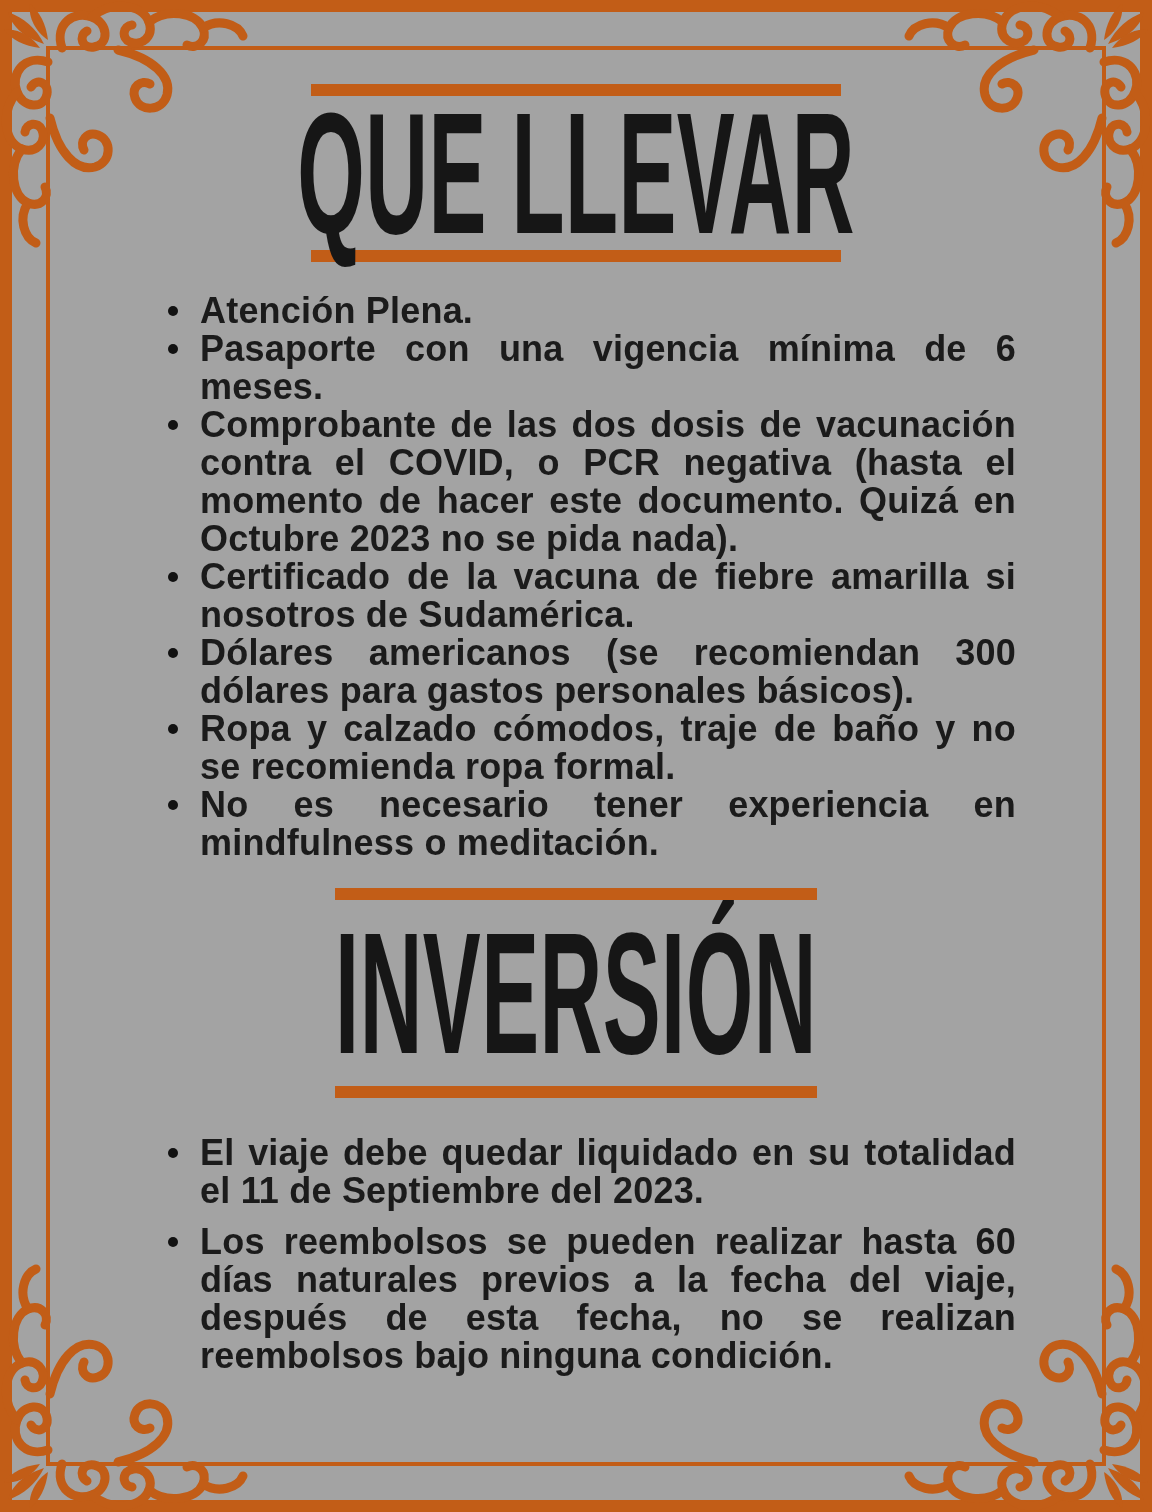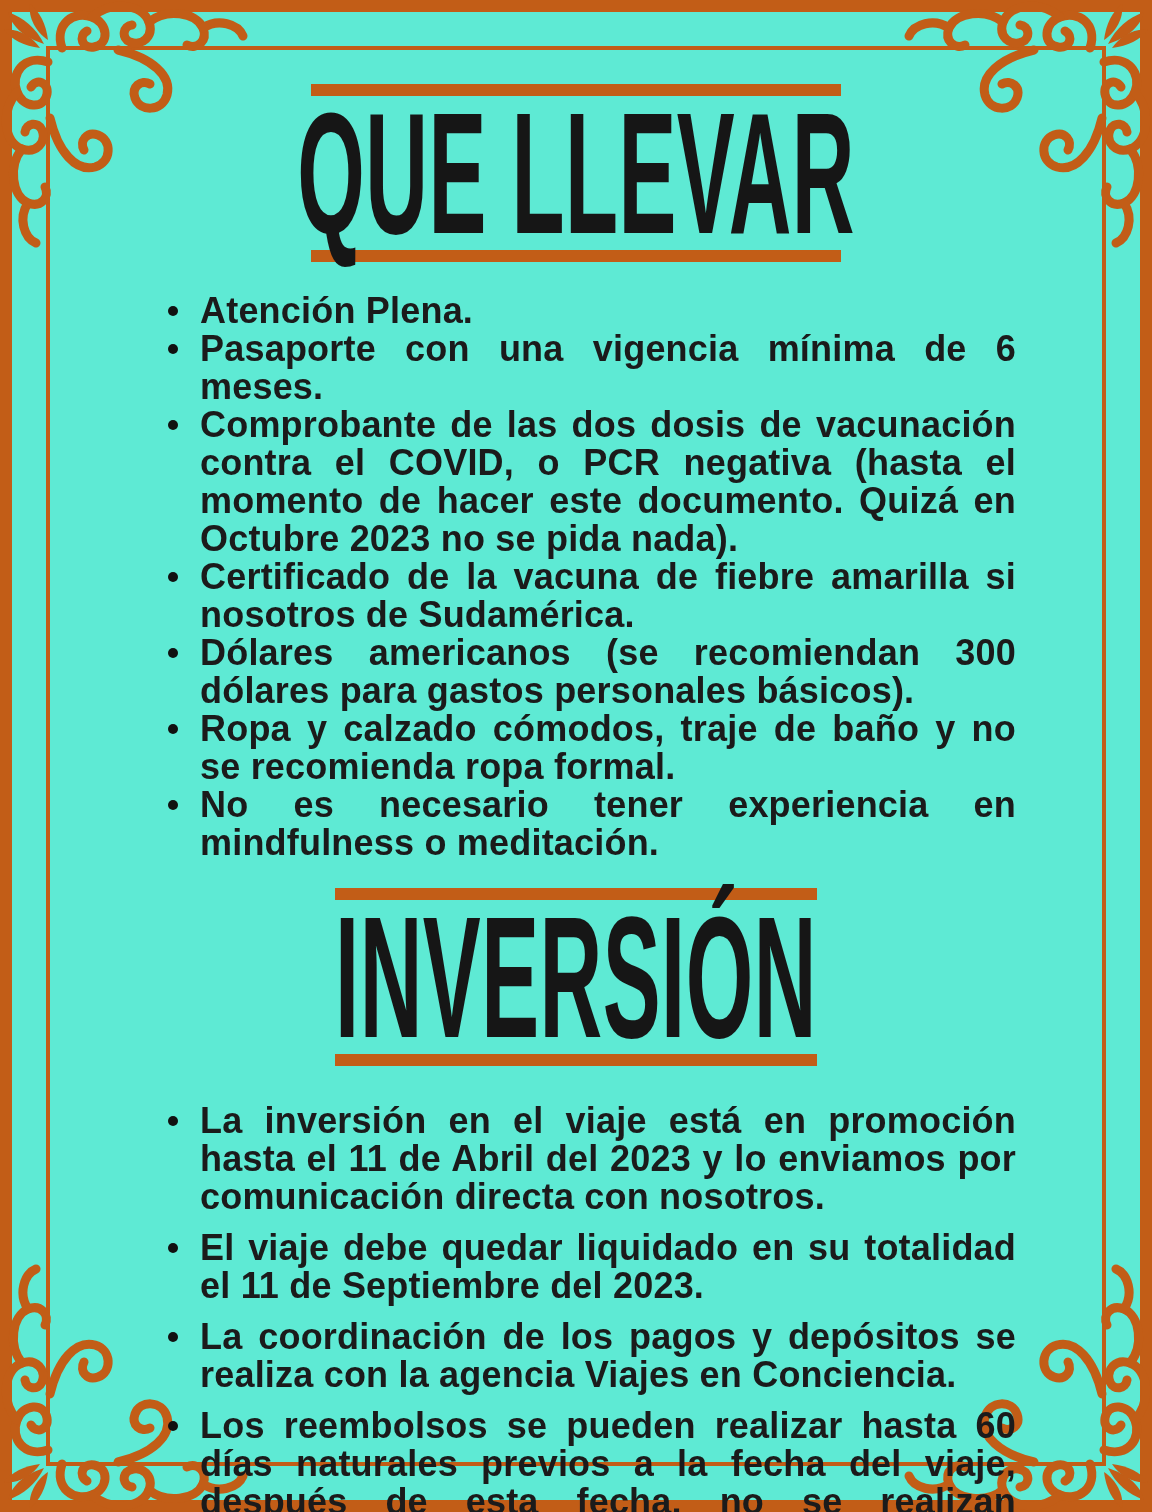--- a/index.html
+++ b/index.html
@@ -3,21 +3,21 @@
 <meta charset="utf-8">
 <style>
   :root{
     --accent:#c25d17;
     --ink:#161616;
   }
   html,body{margin:0;padding:0;background:#ffffff;}
   .page{
     position:relative;
     width:1152px;height:1512px;
-    background:#5eead4;
+    background:#a3a3a3;
     overflow:hidden;
     font-family:"Liberation Sans",sans-serif;
   }
   
   .frame-outer{
     position:absolute;inset:0;
     border:12px solid var(--accent);
     box-sizing:border-box;
     pointer-events:none;
   }
@@ -81,21 +81,21 @@
     letter-spacing:0.2px;
   }
   .list li::before{
     content:"";
     position:absolute;
     left:32px;top:14px;
     width:10px;height:10px;
     border-radius:50%;
     background:#111;
   }
-  .header-2{margin-top:26px;}
+  .header-2{margin-top:26px;gap:16px;}
   .list-2{margin-top:36px;}
   .list-2 li{margin-bottom:13px;}
   .list-2 li:last-child{margin-bottom:0;}
 </style>
 </head>
 <body>
 
 <div class="page">
 
   <div class="frame-outer"></div>
@@ -165,20 +165,18 @@
 
     <header class="section-header header-2">
       <div class="rule rule-w2 rule-top"></div>
       <h1 class="title">
           <span class="title-inner">INVERSIÓN</span>
         </h1>
       <div class="rule rule-w2 rule-bottom"></div>
     </header>
 
     <ul class="list list-2">
-      <li>La inversión en el viaje está en promoción hasta el 11 de Abril del 2023 y lo enviamos por comunicación directa con nosotros.</li>
       <li>El viaje debe quedar liquidado en su totalidad el 11 de Septiembre del 2023.</li>
-      <li>La coordinación de los pagos y depósitos se realiza con la agencia Viajes en Conciencia.</li>
       <li>Los reembolsos se pueden realizar hasta 60 días naturales previos a la fecha del viaje, después de esta fecha, no se realizan reembolsos bajo ninguna condición.</li>
     </ul>
 
   </main>
 </div>
 
 </body></html>

